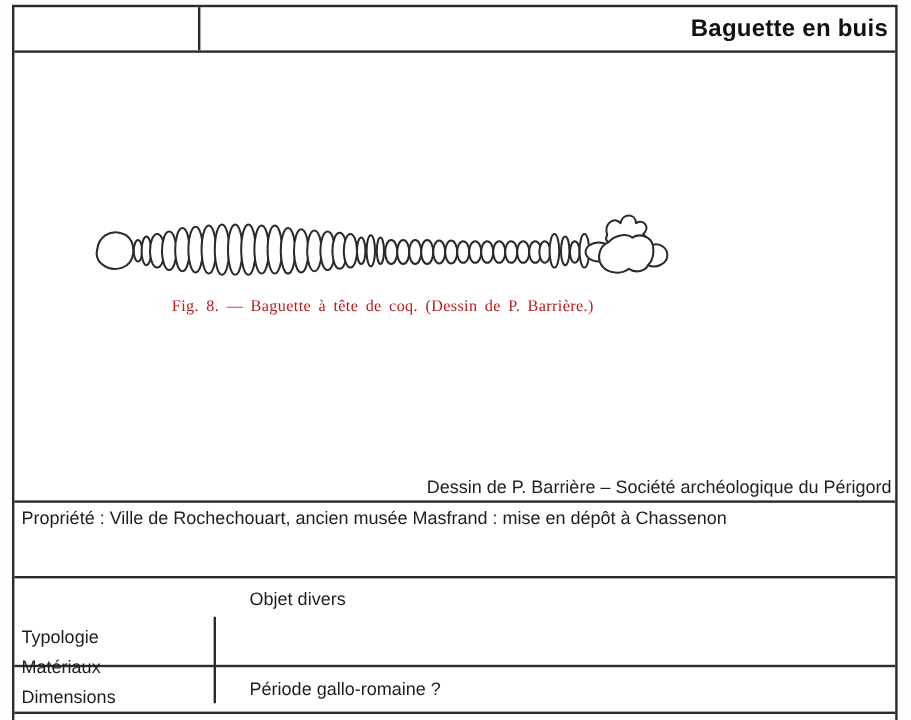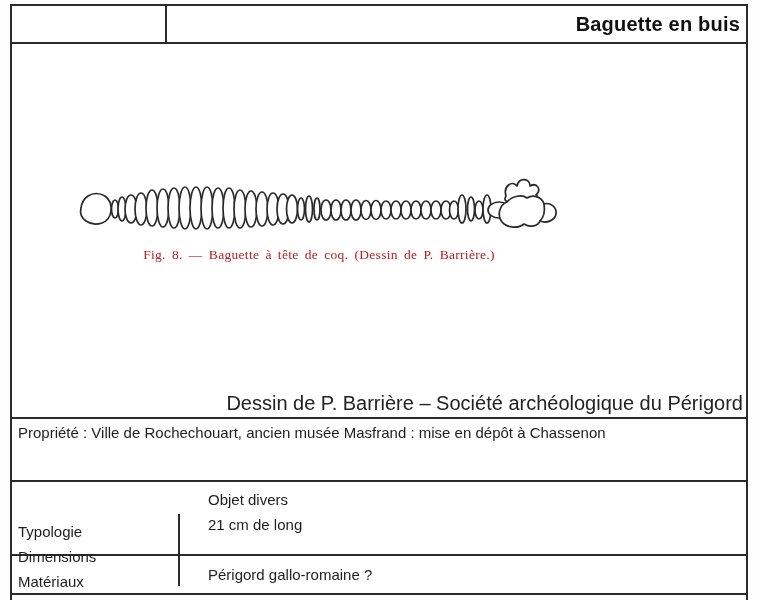--- a/index.html
+++ b/index.html
@@ -38,21 +38,21 @@
   .drawing svg { display: block; width: 100%; height: 100%; }
   .fig-caption {
     position: absolute; left: 66px; top: 203px; width: 482px;
     text-align: center;
     font-family: "Liberation Serif", "DejaVu Serif", serif;
     font-size: 13.5px; color: #b91c1c; word-spacing: 2.5px; letter-spacing: 0.3px;
     white-space: nowrap;
   }
   .credit {
     position: absolute; right: 3px; bottom: 2px;
-    font-size: 20px; color: #222; white-space: nowrap;
+    font-size: 15px; color: #222; white-space: nowrap;
   }
 
   
   .prop-row { top: 413px; height: 63px; padding: 5px 8px 0 6px; font-size: 15px; }
 
   
   .spec-row { top: 476px; height: 74px; }
   .datation-row { top: 550px; height: 39px; }
   .partial-row { top: 589px; height: 51px; border-bottom: none; }
   .cell-left {
@@ -142,32 +142,31 @@
       <div class="credit">Dessin de P. Barrière – Société archéologique du Périgord</div>
     </div>
 
     <div class="row prop-row">
       <span>Propriété : Ville de Rochechouart, ancien musée Masfrand : mise en dépôt à Chassenon</span>
     </div>
 
     <div class="row spec-row">
       <div class="cell-left">
         <div class="line">Typologie</div>
+        <div class="line">Matériaux</div>
         <div class="line">Dimensions</div>
-        <div class="line">Matériaux</div>
       </div>
       <div class="cell-right">
         <div class="line">Objet divers</div>
-        <div class="line">21 cm de long</div>
       </div>
     </div>
 
     <div class="row datation-row">
       <div class="cell-right">
-        <div class="line">Périgord gallo-romaine ?</div>
+        <div class="line">Période gallo-romaine ?</div>
       </div>
     </div>
 
     <div class="row partial-row">
       <div class="cell-left"></div>
       <div class="cell-right"></div>
     </div>
 
   </div>
 </div>

